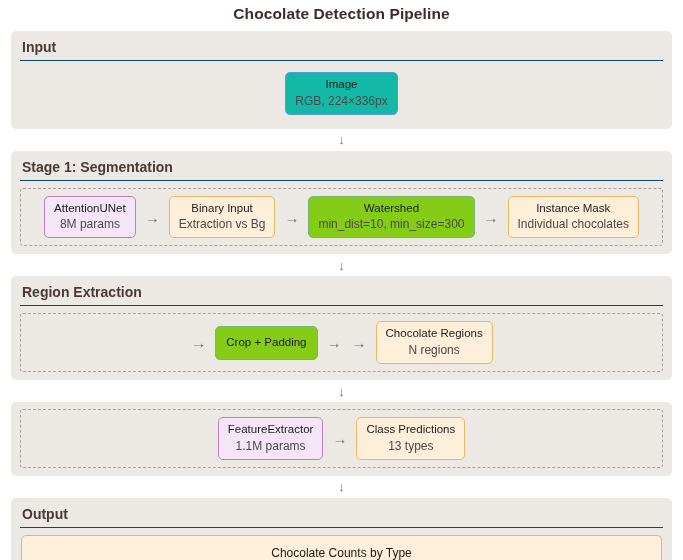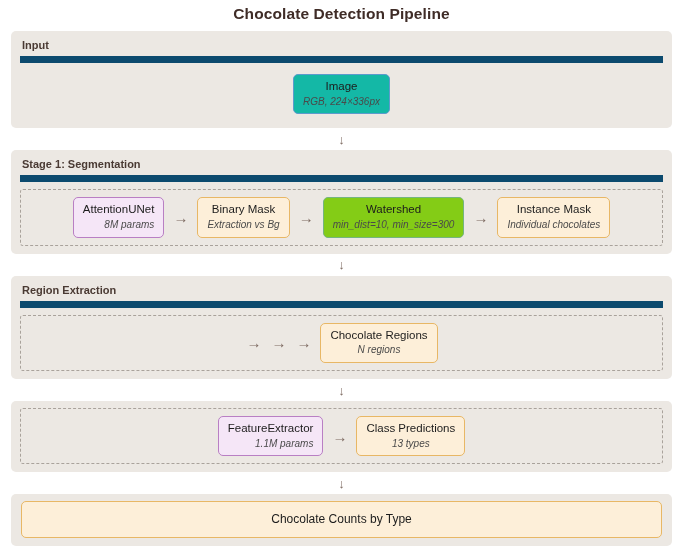--- a/index.html
+++ b/index.html
@@ -27,25 +27,25 @@
   }
 
   .panel {
     margin: 0 11px 0 11px;
     background: #ece8e3;
     border-radius: 5px;
     padding: 7px 9px 8px 9px;
   }
 
   .panel-title {
-    font-size: 11px;
+    font-size: 14px;
     font-weight: bold;
     color: #4a3a33;
     padding: 1px 2px 5px 2px;
-    border-bottom: 7px solid #0c4a6e;
+    border-bottom: 1px solid #0c4a6e;
     margin-bottom: 7px;
   }
 
   .row {
     display: flex;
     align-items: center;
     justify-content: center;
     gap: 8px;
     min-height: 50px;
   }
@@ -67,30 +67,29 @@
     line-height: 1.18;
   }
   .node .n-label {
     display: block;
     font-size: 11.5px;
     color: #1c1c1c;
     white-space: nowrap;
   }
   .node .n-sub {
     display: block;
-    font-size: 10px;
-    font-style: italic;
+    font-size: 12px;
     color: #4a4a4a;
     margin-top: 2px;
     white-space: nowrap;
   }
   .node.no-sub { padding: 9px 10px 10px 10px; }
 
   .n-input   { background: #14b8a6; border-color: #5b9bcd; }
-  .n-model   { background: #f5e6f7; border-color: #b97fc4; text-align: right; }
+  .n-model   { background: #f5e6f7; border-color: #b97fc4; }
   .n-process { background: #84cc16; border-color: #74b57f; }
   .n-output  { background: #fdefd9; border-color: #e8b765; }
 
   .arrow-h {
     font-size: 15px;
     color: #7d6a61;
     line-height: 1;
     padding: 0 1px;
     user-select: none;
   }
@@ -139,21 +138,21 @@
 
   <div class="panel">
     <div class="panel-title">Stage 1: Segmentation</div>
     <div class="row dashed">
       <div class="node n-model">
         <span class="n-label">AttentionUNet</span>
         <span class="n-sub">8M params</span>
       </div>
       <span class="arrow-h">→</span>
       <div class="node n-output">
-        <span class="n-label">Binary Mask</span>
+        <span class="n-label">Binary Input</span>
         <span class="n-sub">Extraction vs Bg</span>
       </div>
       <span class="arrow-h">→</span>
       <div class="node n-process">
         <span class="n-label">Watershed</span>
         <span class="n-sub">min_dist=10, min_size=300</span>
       </div>
       <span class="arrow-h">→</span>
       <div class="node n-output">
         <span class="n-label">Instance Mask</span>
@@ -161,20 +160,23 @@
       </div>
     </div>
   </div>
 
   <div class="arrow-v">↓</div>
 
   <div class="panel">
     <div class="panel-title">Region Extraction</div>
     <div class="row dashed">
       <span class="arrow-h">→</span>
+      <div class="node n-process no-sub">
+        <span class="n-label">Crop + Padding</span>
+      </div>
       <span class="arrow-h">→</span>
       <span class="arrow-h">→</span>
       <div class="node n-output">
         <span class="n-label">Chocolate Regions</span>
         <span class="n-sub">N regions</span>
       </div>
     </div>
   </div>
 
   <div class="arrow-v">↓</div>
@@ -189,16 +191,17 @@
       <div class="node n-output">
         <span class="n-label">Class Predictions</span>
         <span class="n-sub">13 types</span>
       </div>
     </div>
   </div>
 
   <div class="arrow-v">↓</div>
 
   <div class="panel">
+    <div class="panel-title">Output</div>
     <div class="output-bar">Chocolate Counts by Type</div>
   </div>
 
 </div>
 
 </body></html>

